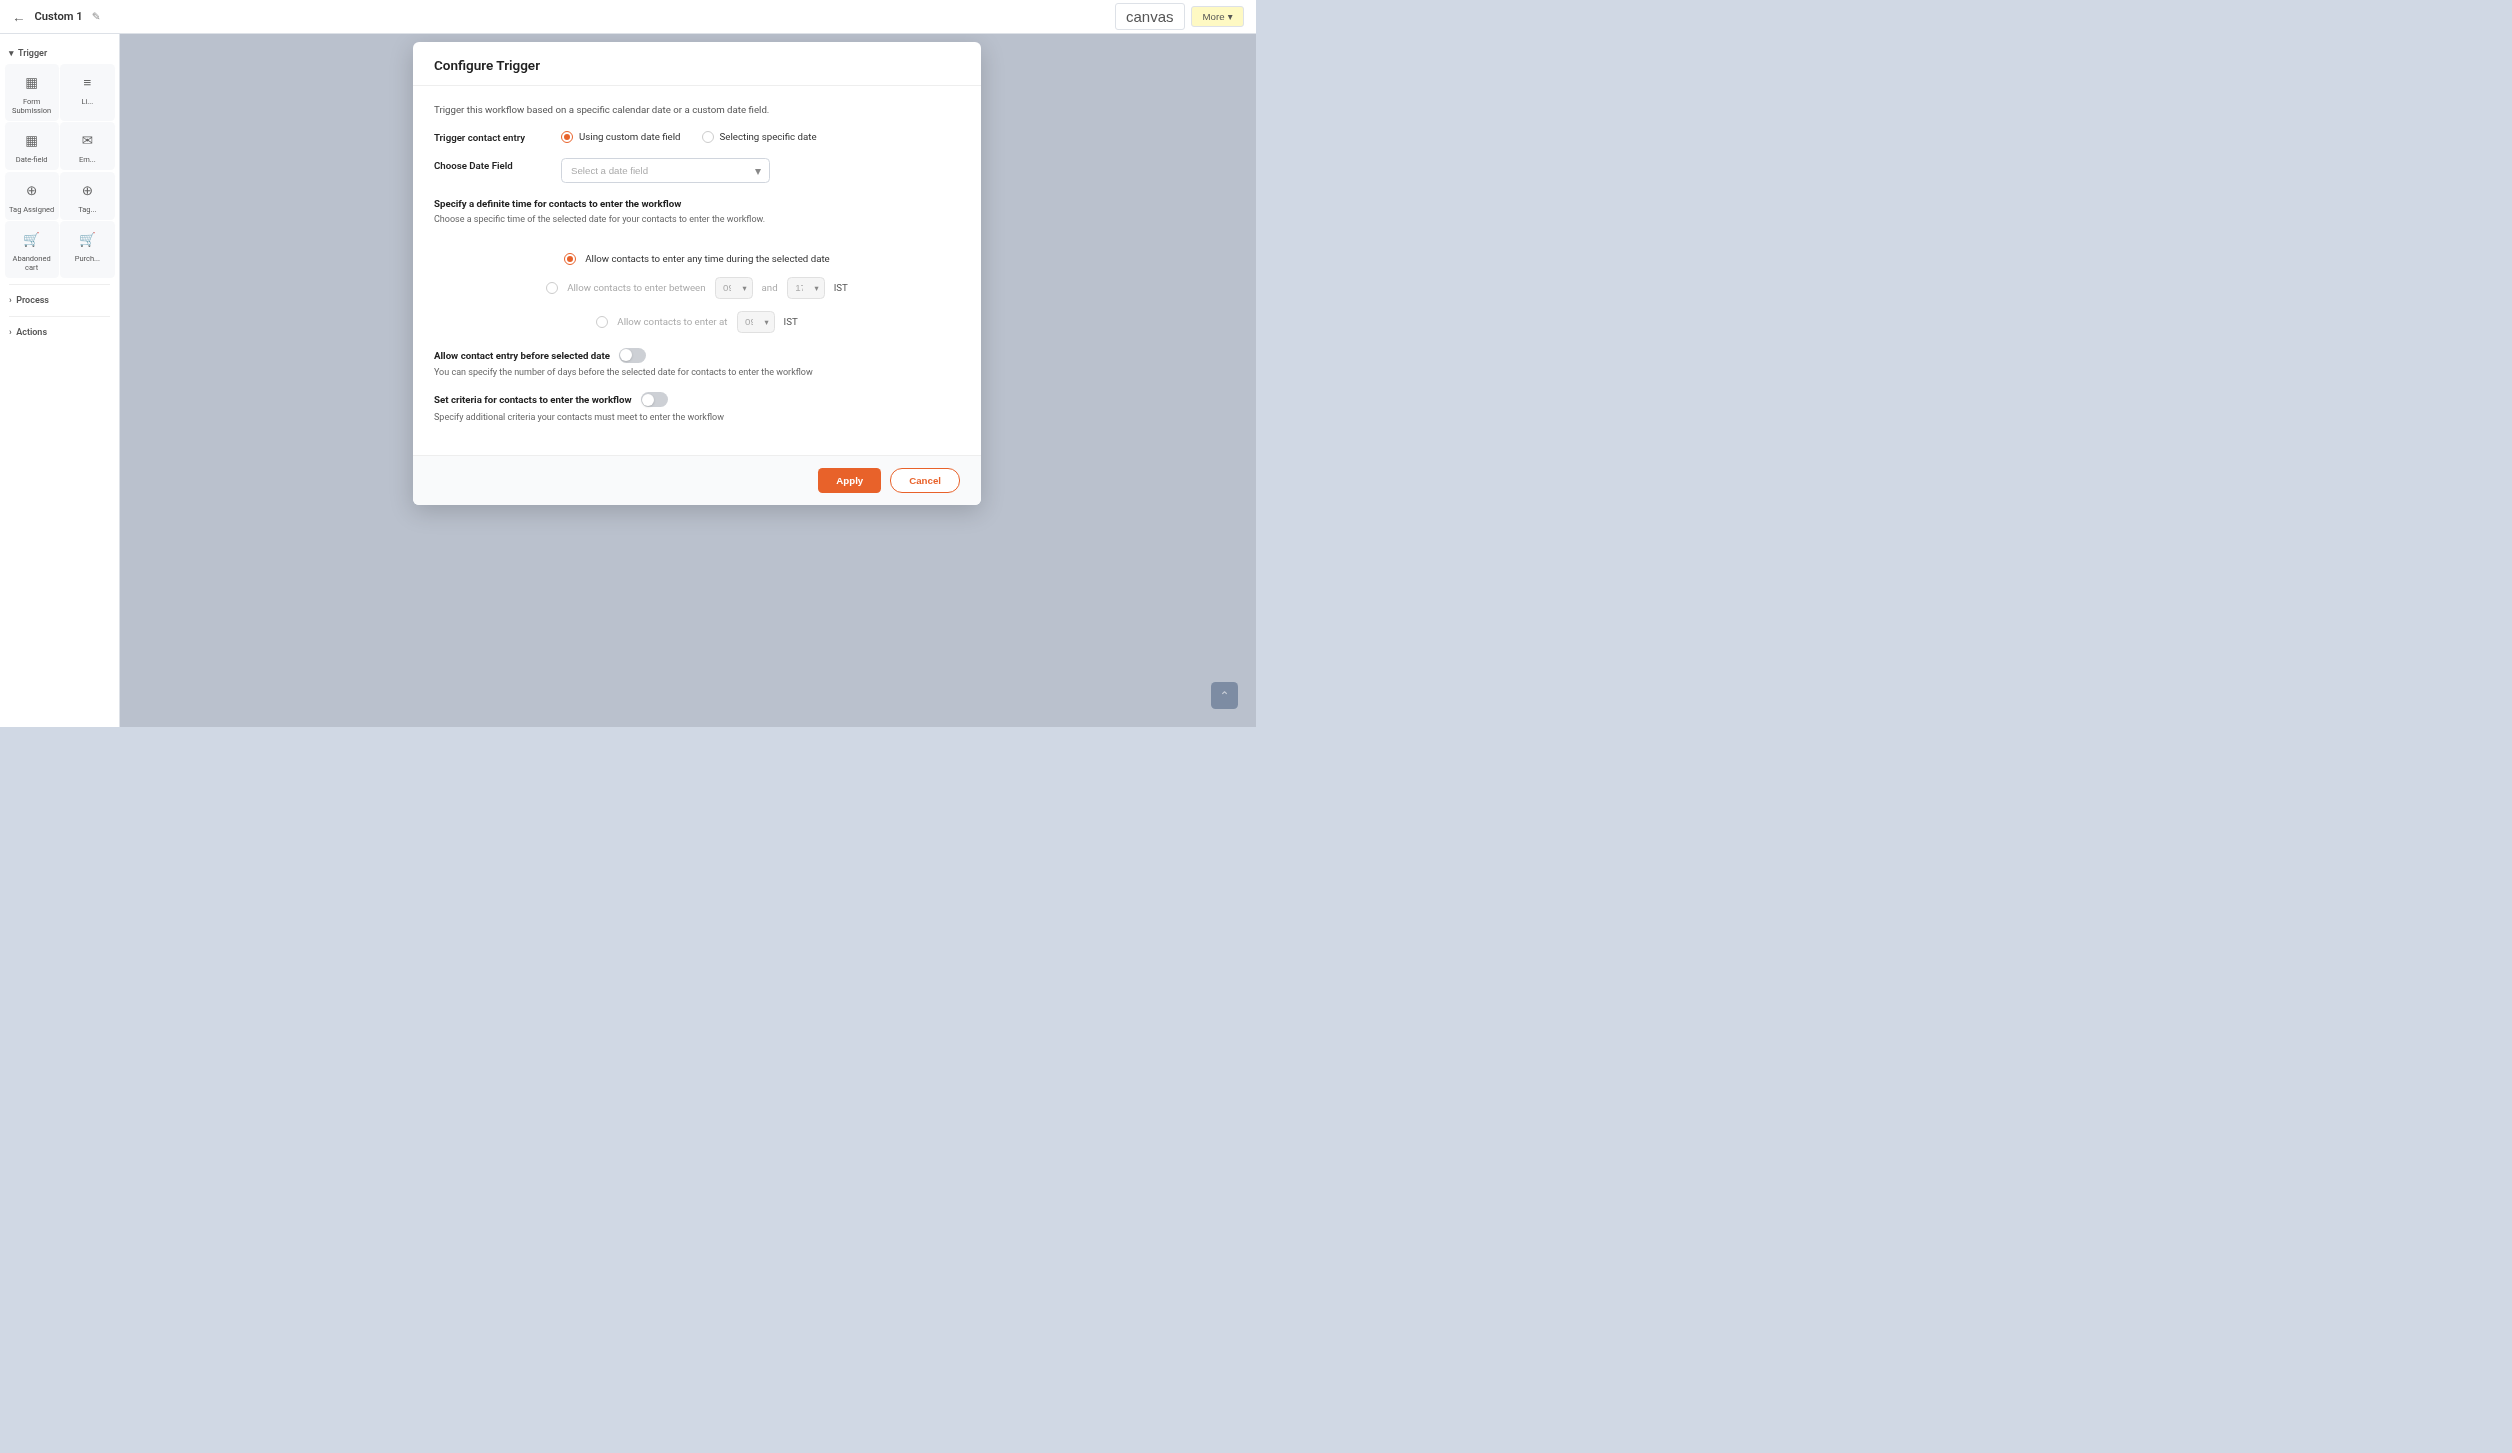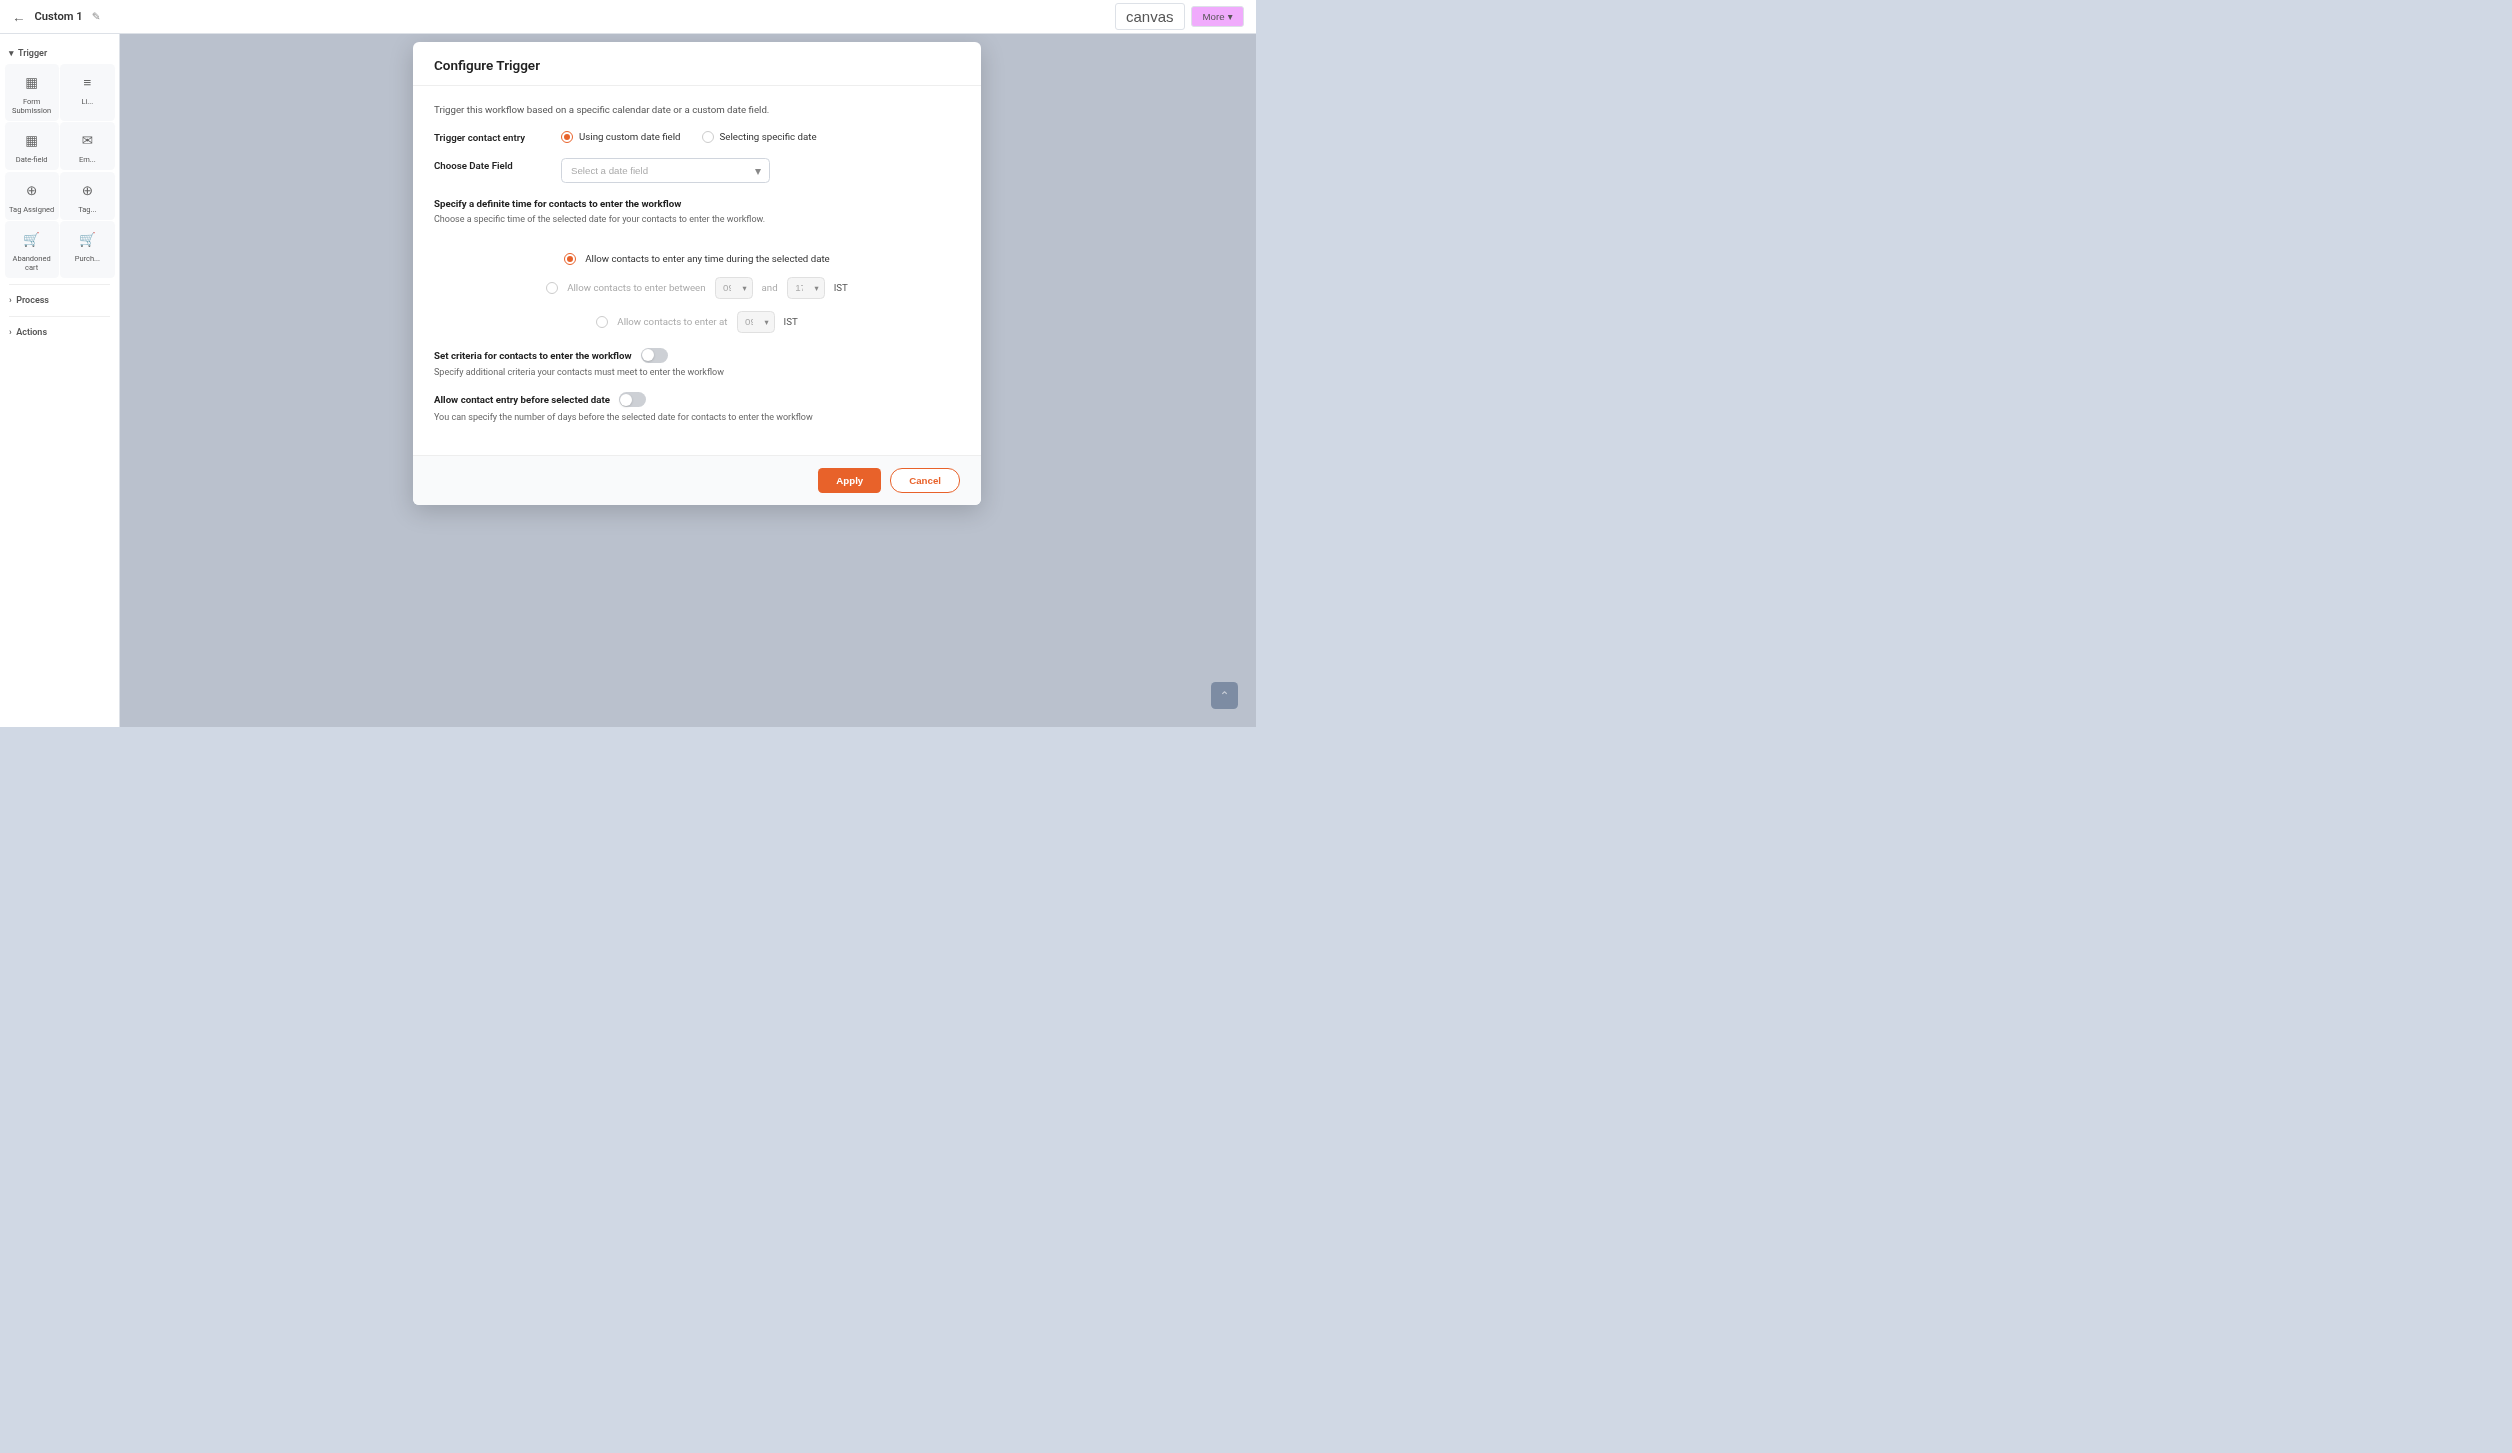--- a/index.html
+++ b/index.html
@@ -63,21 +63,21 @@
       background: #fff;
       border: 0.7px solid #dde1e7;
       border-radius: 3px;
       padding: 3.7px 10.5px;
       font-size: 15px;
       color: #555;
       cursor: pointer;
     }
 
     .more-btn {
-      background: #f0abfc;
+      background: #fef9c3;
       border: 0.7px solid #dde1e7;
       border-radius: 3px;
       padding: 3.7px 10.5px;
       font-size: 9.7px;
       color: #555;
       cursor: pointer;
       display: flex;
       align-items: center;
       gap: 3px;
     }
@@ -610,34 +610,34 @@
                   <select class="time-select disabled">
                     <option>09:00</option>
                   </select>
                 </div>
                 <span class="timezone-label">IST</span>
               </div>
             </div>
 
             <div class="toggle-row">
               <div class="toggle-row-header">
+                <span class="toggle-label">Allow contact entry before selected date</span>
+                <div class="toggle"></div>
+              </div>
+              <div class="toggle-desc">You can specify the number of days before the selected date for contacts to enter the workflow</div>
+            </div>
+
+            <div class="toggle-row">
+              <div class="toggle-row-header">
                 <span class="toggle-label">Set criteria for contacts to enter the workflow</span>
                 <div class="toggle"></div>
               </div>
               <div class="toggle-desc">Specify additional criteria your contacts must meet to enter the workflow</div>
             </div>
 
-            <div class="toggle-row">
-              <div class="toggle-row-header">
-                <span class="toggle-label">Allow contact entry before selected date</span>
-                <div class="toggle"></div>
-              </div>
-              <div class="toggle-desc">You can specify the number of days before the selected date for contacts to enter the workflow</div>
-            </div>
-
           </div>
           <div class="modal-footer">
             <button class="btn-apply">Apply</button>
             <button class="btn-cancel">Cancel</button>
           </div>
         </div>
       </div>
 
       <div class="scroll-top-btn">
         <span>⌃</span>

